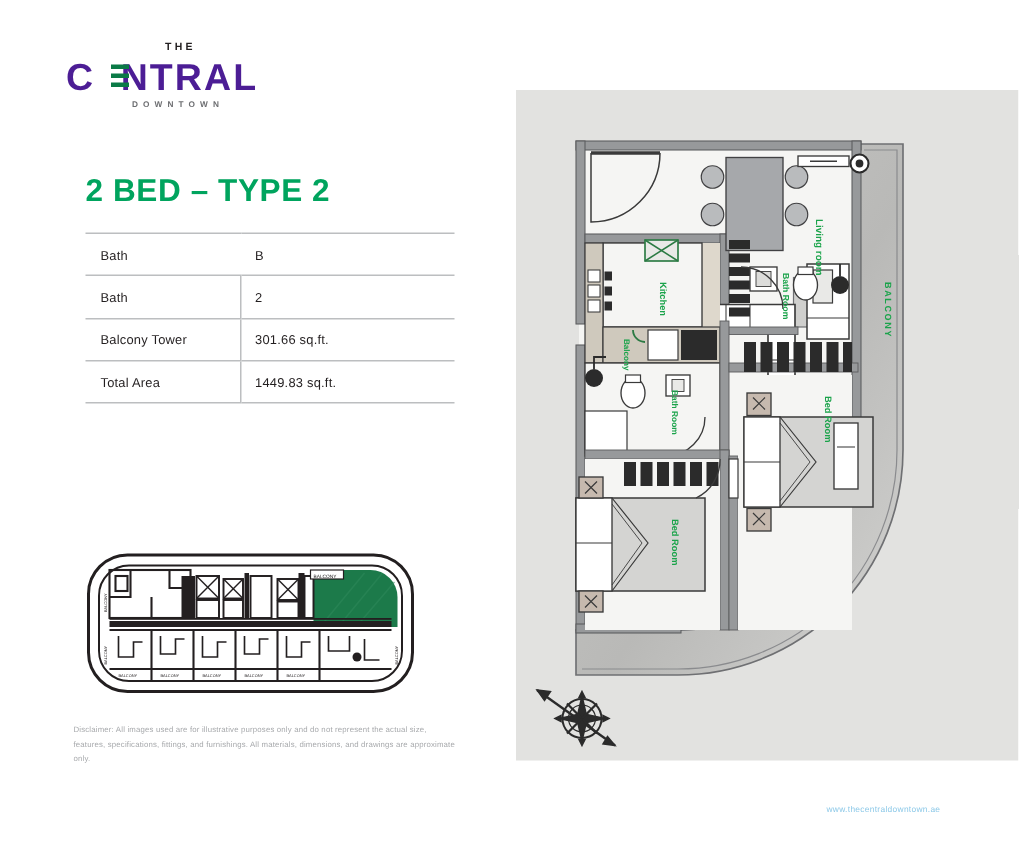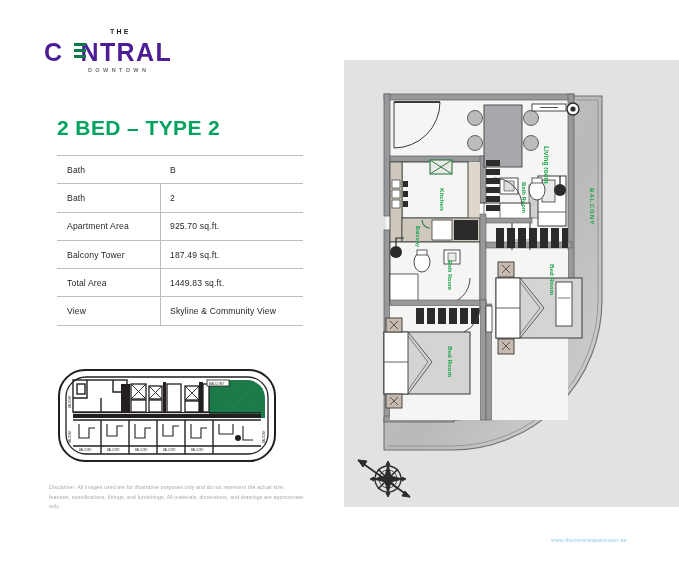--- a/index.html
+++ b/index.html
@@ -104,34 +104,26 @@
     <tbody>
         <tr>
       <td class="k">Bath</td>
       <td class="v">B</td>
     </tr>
     <tr>
       <td class="k">Bath</td>
       <td class="v">2</td>
     </tr>
     <tr>
-      <td class="k">Apartment Area</td>
-      <td class="v">925.70 sq.ft.</td>
-    </tr>
-    <tr>
       <td class="k">Balcony Tower</td>
-      <td class="v">187.49 sq.ft.</td>
+      <td class="v">301.66 sq.ft.</td>
     </tr>
     <tr>
       <td class="k">Total Area</td>
       <td class="v">1449.83 sq.ft.</td>
-    </tr>
-    <tr>
-      <td class="k">View</td>
-      <td class="v">Skyline &amp; Community View</td>
     </tr>
   </tbody>
     </table>
 
   <div class="keyplan">
     <svg width="220" height="95" viewBox="0 0 220 95">
 
       <rect x="2" y="2" width="216" height="91" rx="26" ry="26" fill="#ffffff" stroke="#231f20" stroke-width="2"></rect>
       <rect x="9" y="9" width="202" height="77" rx="20" ry="20" fill="#ffffff" stroke="#231f20" stroke-width="1.3"></rect>
 

